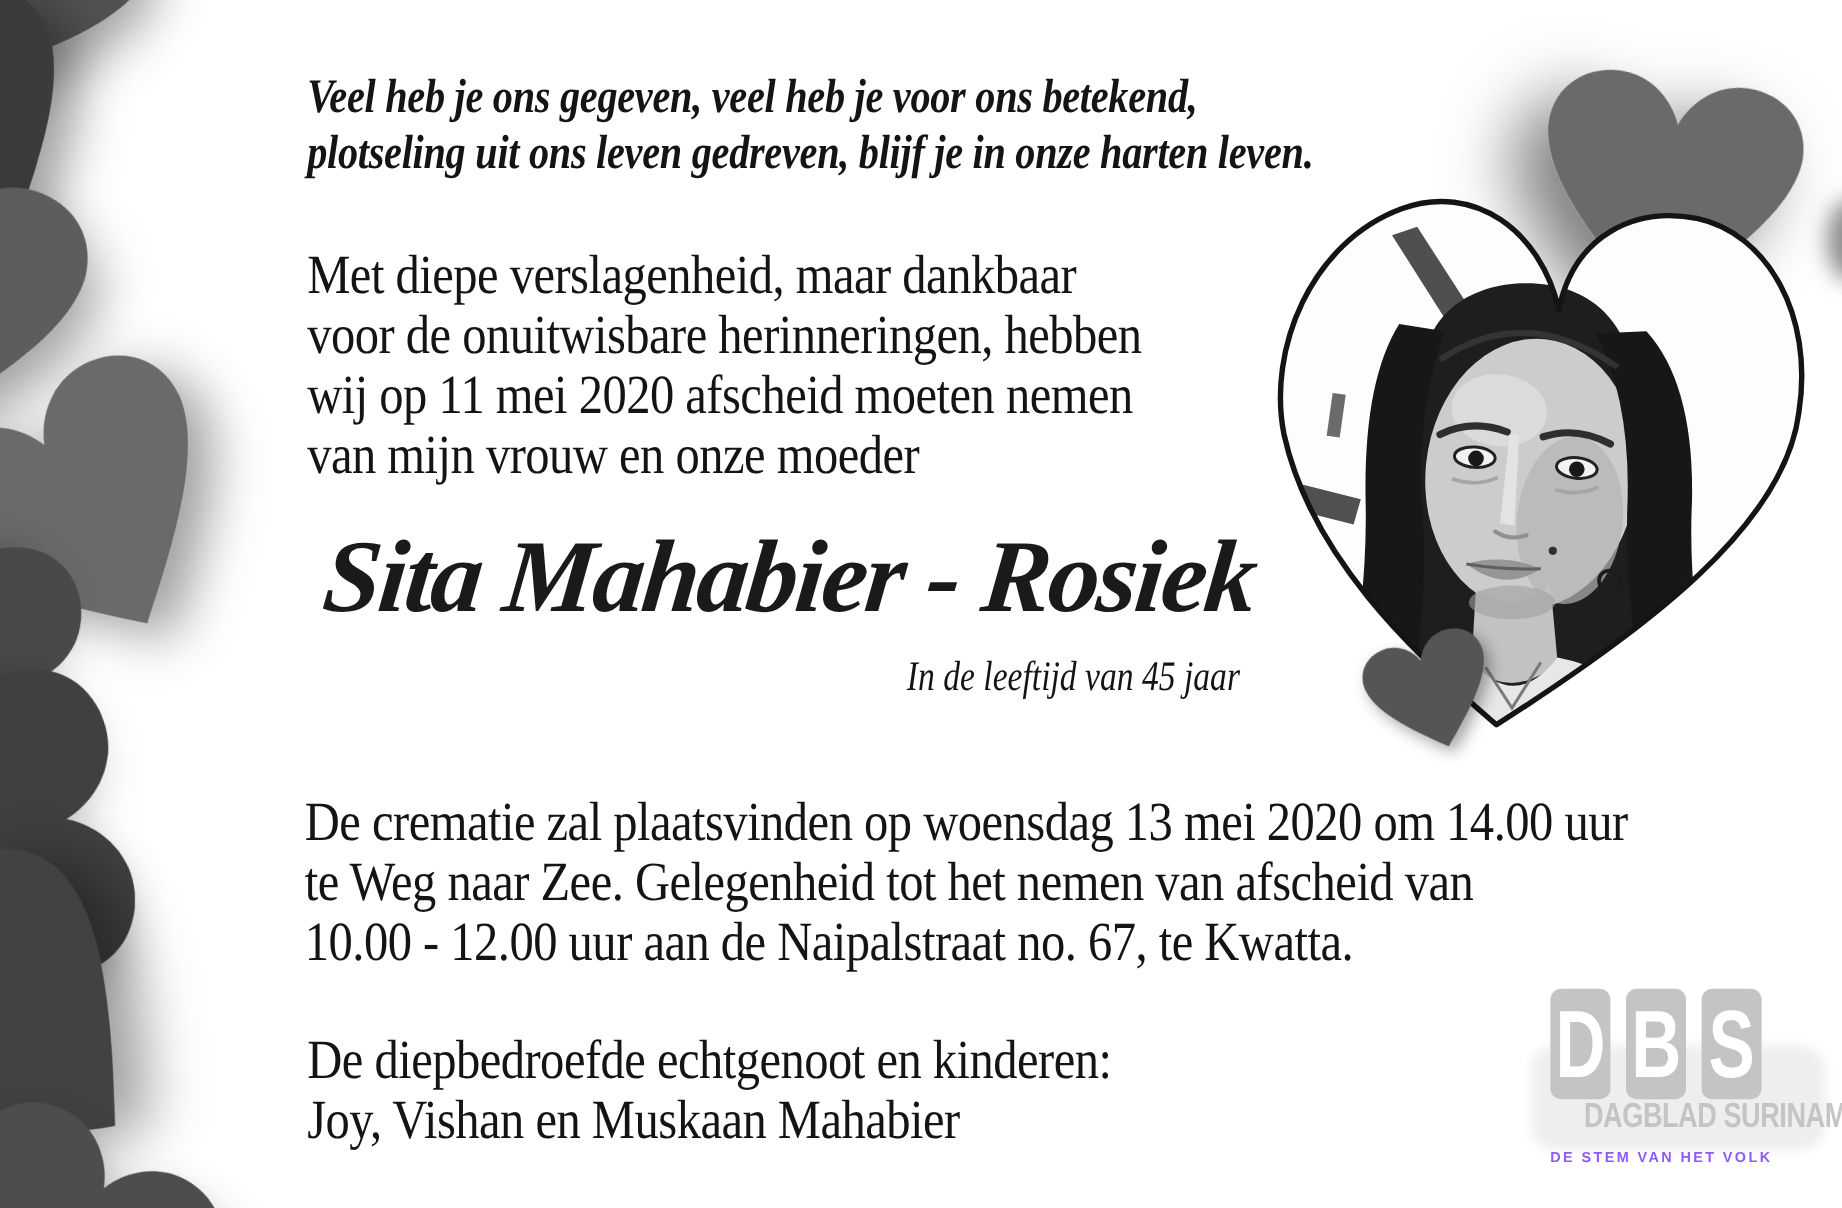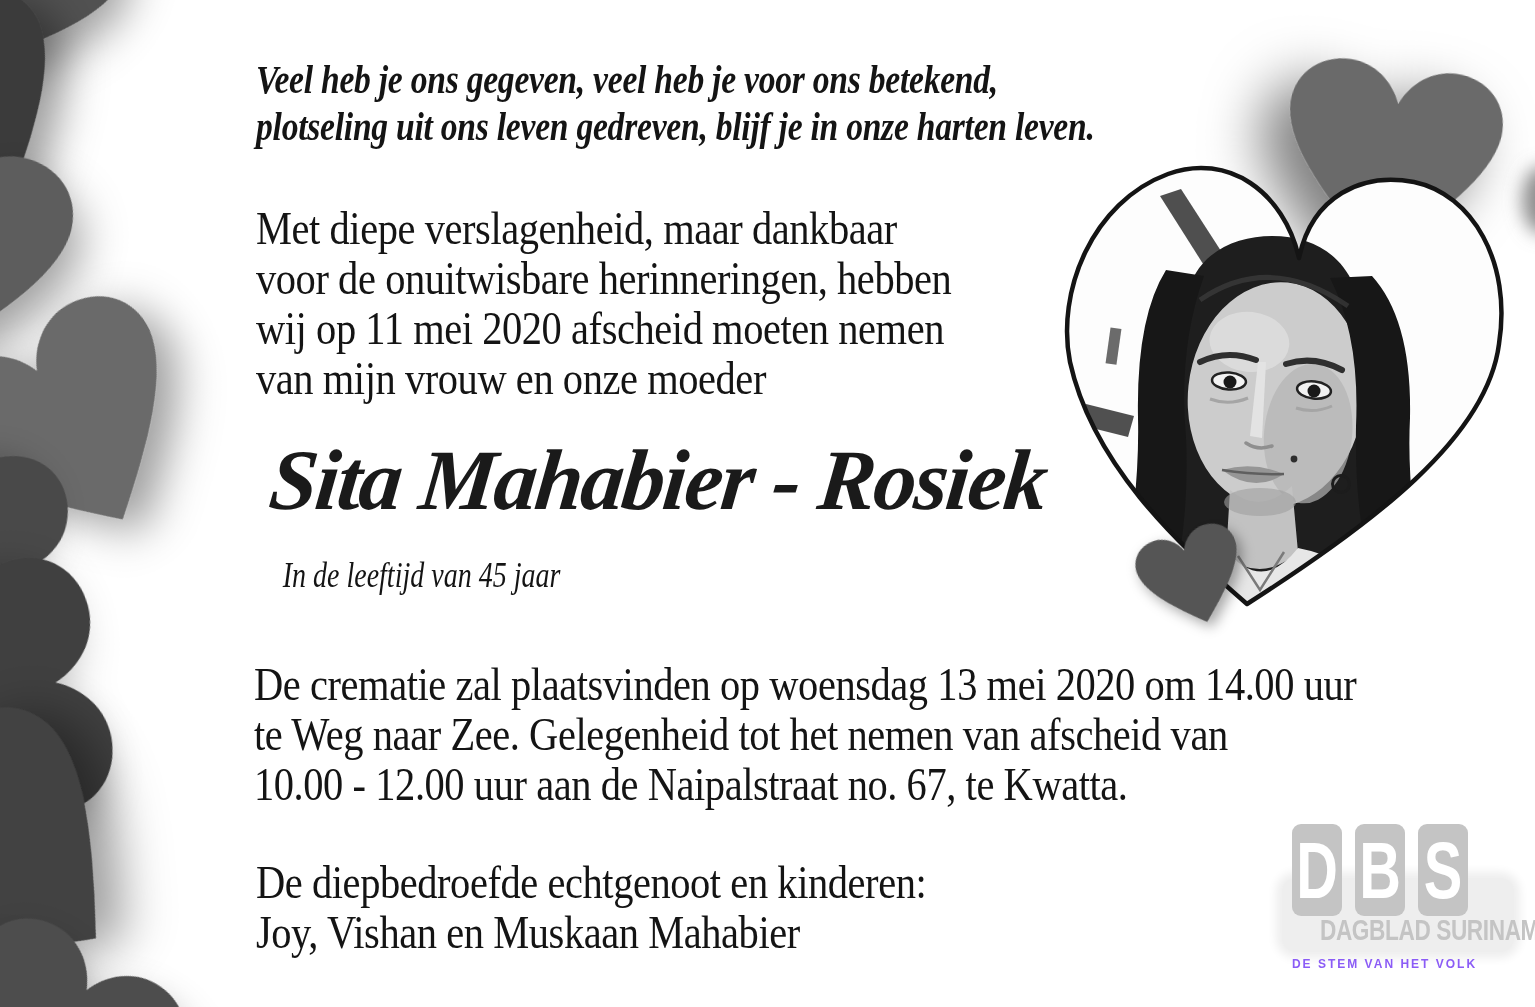--- a/index.html
+++ b/index.html
@@ -18,21 +18,21 @@
   .para{font-size:46px;line-height:50px;letter-spacing:-0.5px;
     transform:scaleX(0.88);transform-origin:left top;white-space:nowrap;}
   .para1{left:256px;top:204px;}
   .para2{left:254px;top:660px;}
   .closing{left:256px;top:858px;}
   .name-wrap{
     left:248px;top:430px;width:820px;text-align:center;white-space:nowrap;
     font-style:italic;font-weight:700;font-size:86px;line-height:100px;
     letter-spacing:-2px;transform:skewX(-6deg);color:#1a1a1a;
   }
-  .age-wrap{left:248px;top:556px;width:820px;text-align:left;white-space:nowrap;}
+  .age-wrap{left:248px;top:544px;width:820px;text-align:right;white-space:nowrap;}
   .age-wrap span{display:inline-block;font-style:italic;font-size:35px;
     transform:scaleX(0.8);transform-origin:center;}
   
   .logo-bg{left:1282px;top:878px;width:232px;height:74px;background:#eeeeee;
     border-radius:14px;box-shadow:0 0 10px 6px #eeeeee;}
   .logo-blocks{left:1292px;top:824px;display:flex;gap:13px;}
   .logo-block{width:50px;height:92px;background:#c4c4c4;border-radius:9px;
     display:flex;align-items:center;justify-content:center;}
   .logo-block span{font-family:"Liberation Sans",sans-serif;font-weight:700;
     font-size:78px;color:#ffffff;transform:scale(0.74,1.02);line-height:1;}

